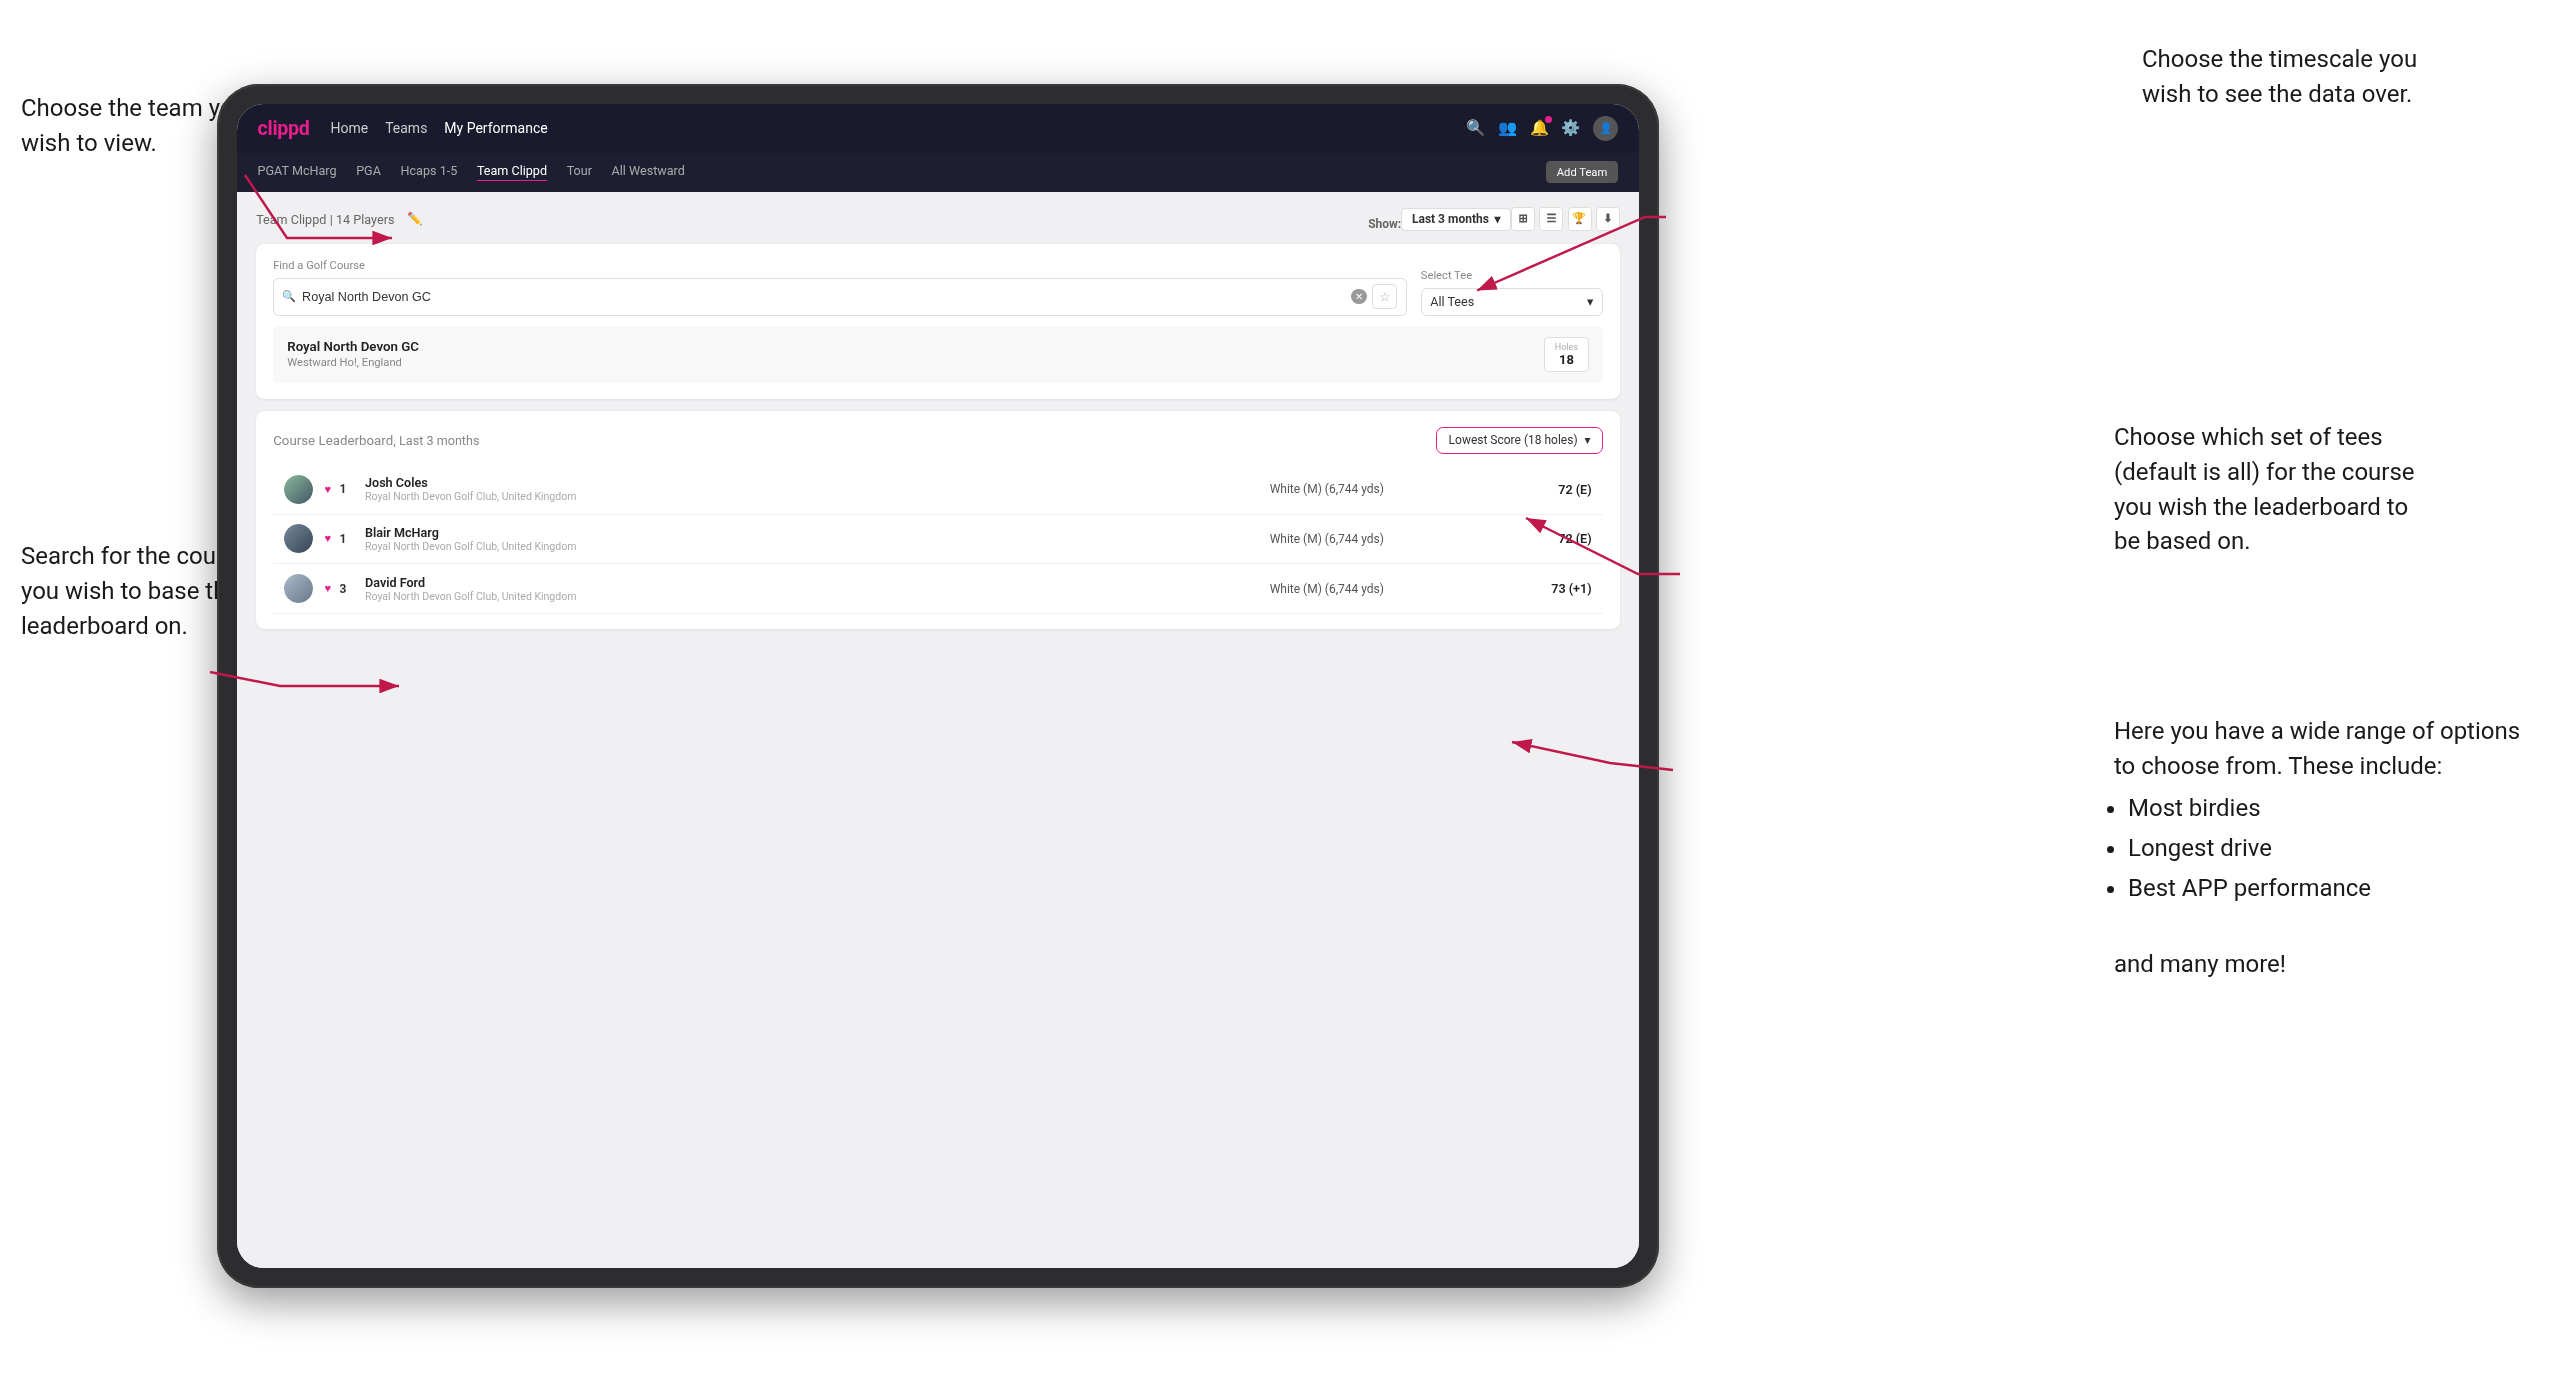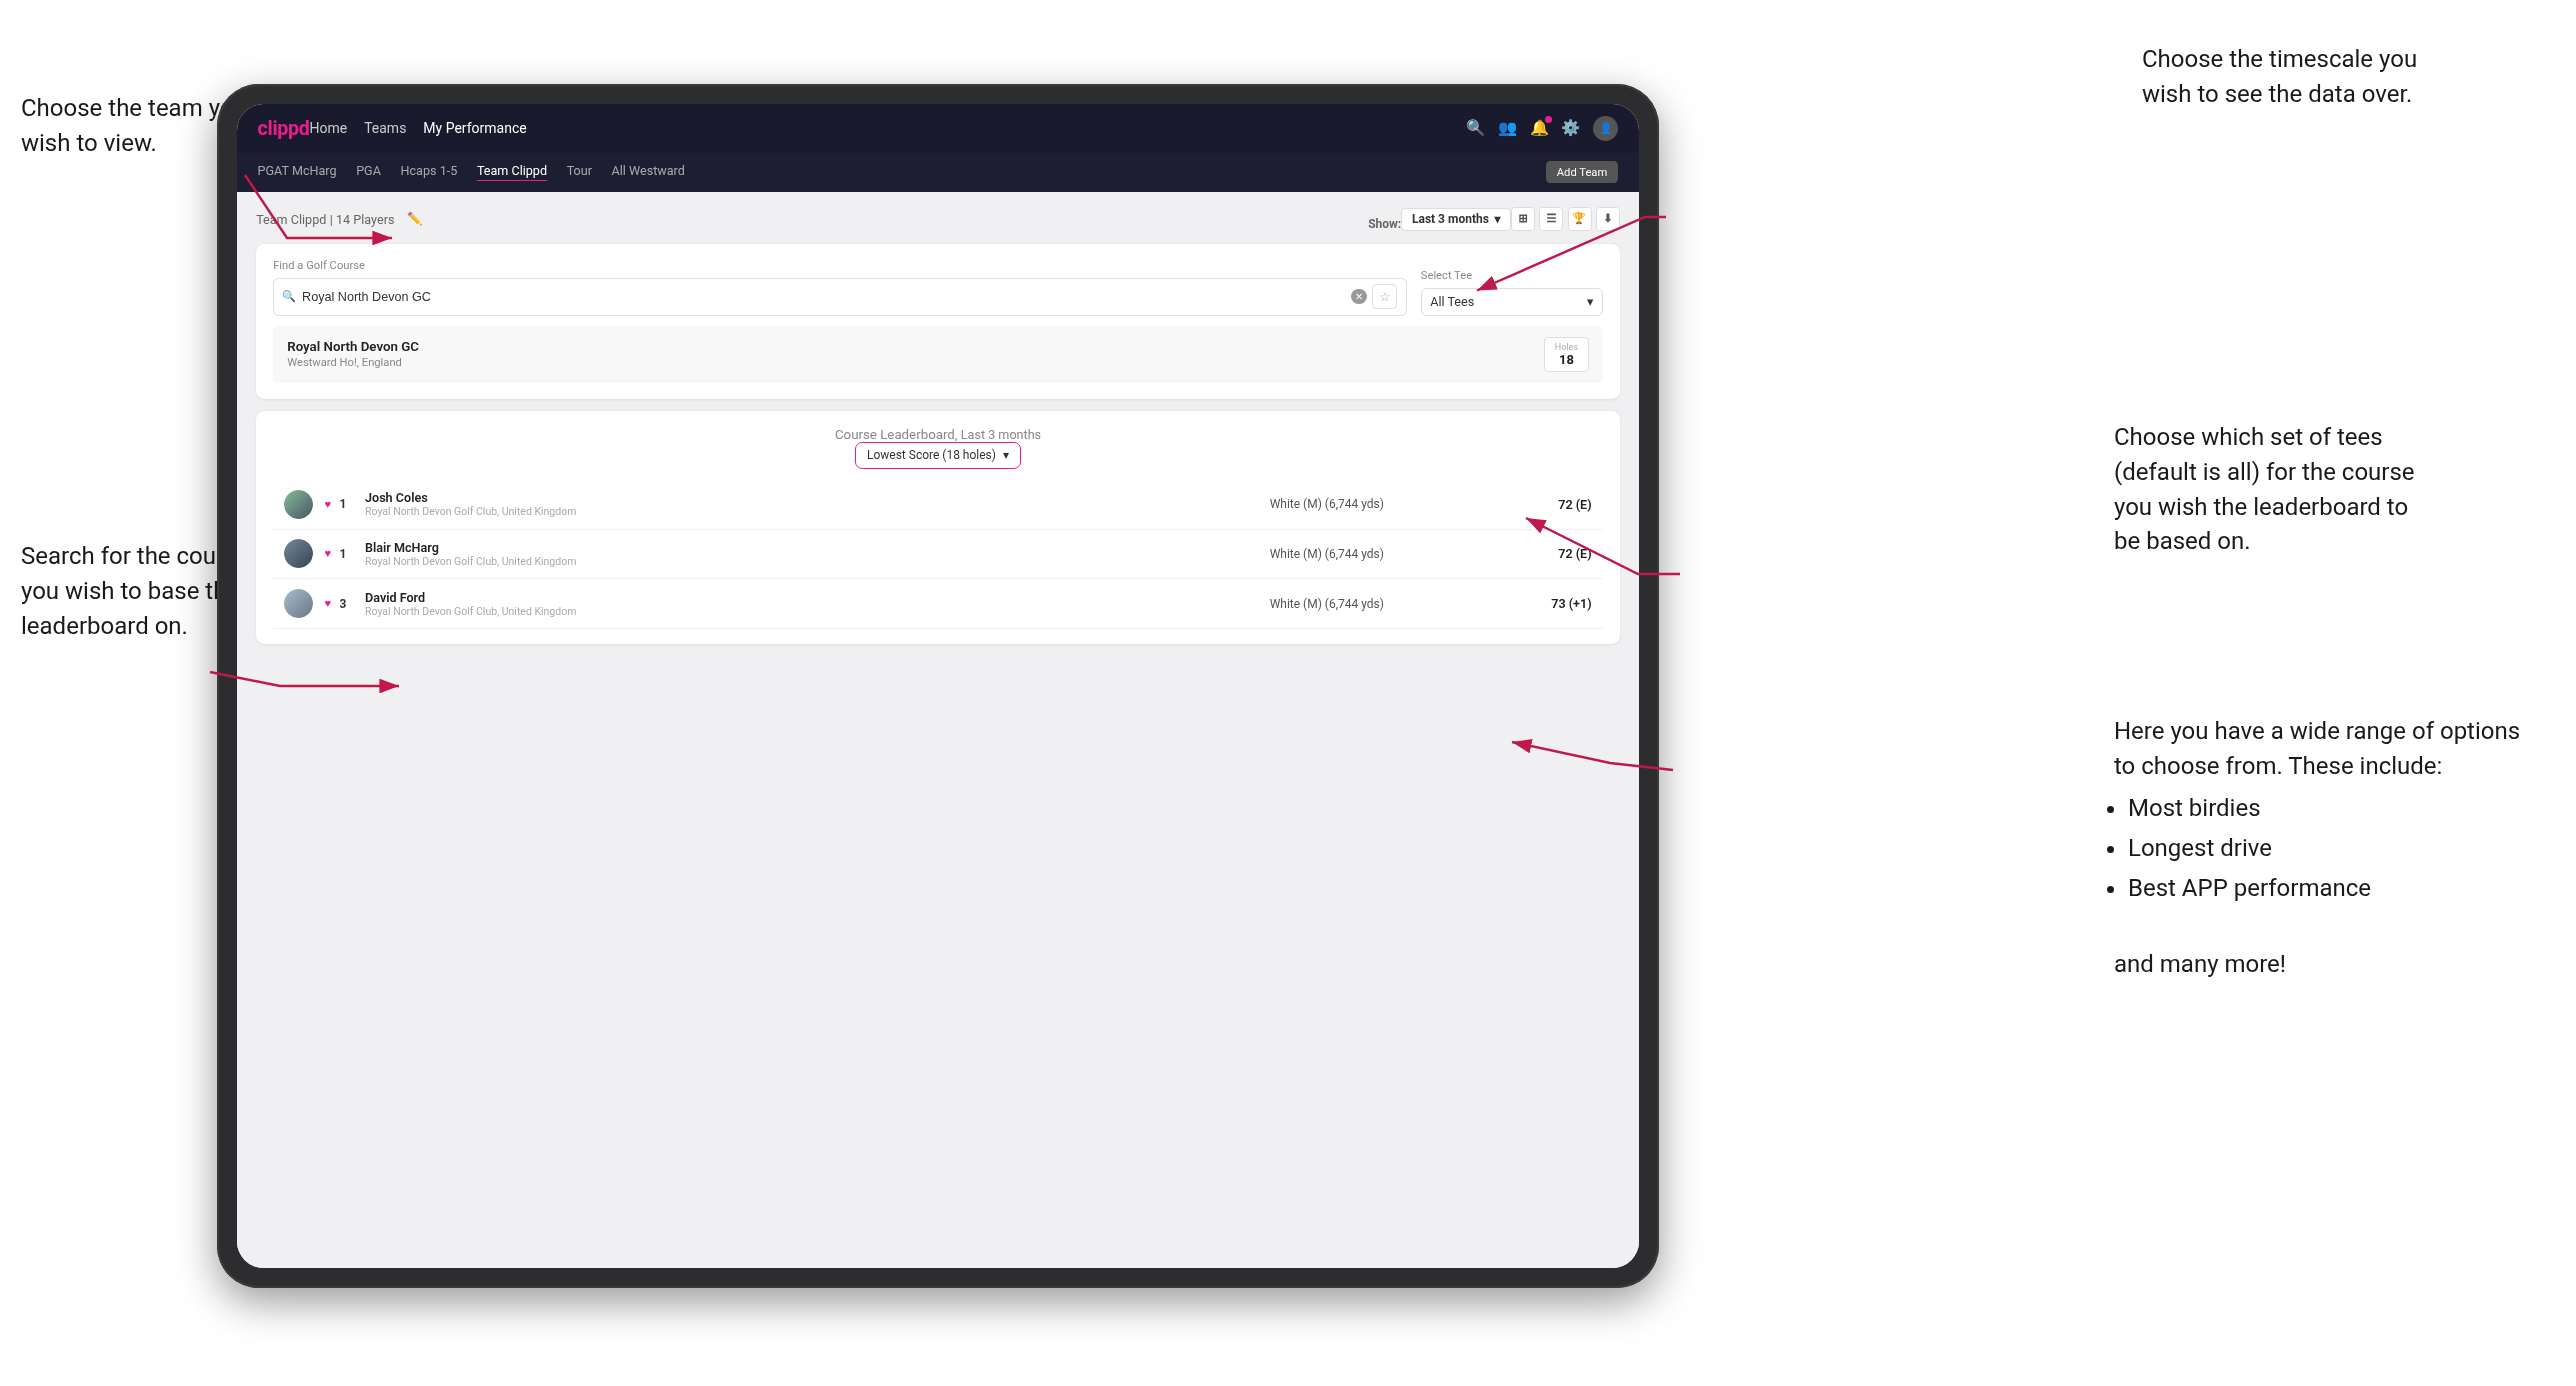--- a/index.html
+++ b/index.html
@@ -35,20 +35,21 @@
       overflow: hidden;
     }
 
     
     .nav-bar {
       background: #1a1a2e;
       height: 49px;
       display: flex;
       align-items: center;
       padding: 0 21px;
+      gap: 21px;
     }
 
     .nav-logo {
       color: #e91e8c;
       font-size: 19.6px;
       font-weight: 700;
       letter-spacing: -0.3px;
     }
 
     .nav-links {
@@ -327,21 +328,20 @@
       border-radius: 8.4px;
       padding: 15.4px 17px;
       box-shadow: 0 0.7px 2.8px rgba(0,0,0,0.08);
     }
 
     .lb-header {
       display: flex;
       align-items: center;
       justify-content: space-between;
       margin-bottom: 11.2px;
-      flex-direction: column;
     }
 
     .lb-title {
       font-size: 13.3px;
       font-weight: 600;
       color: #333;
     }
 
     .lb-title span {
       font-weight: 400;

